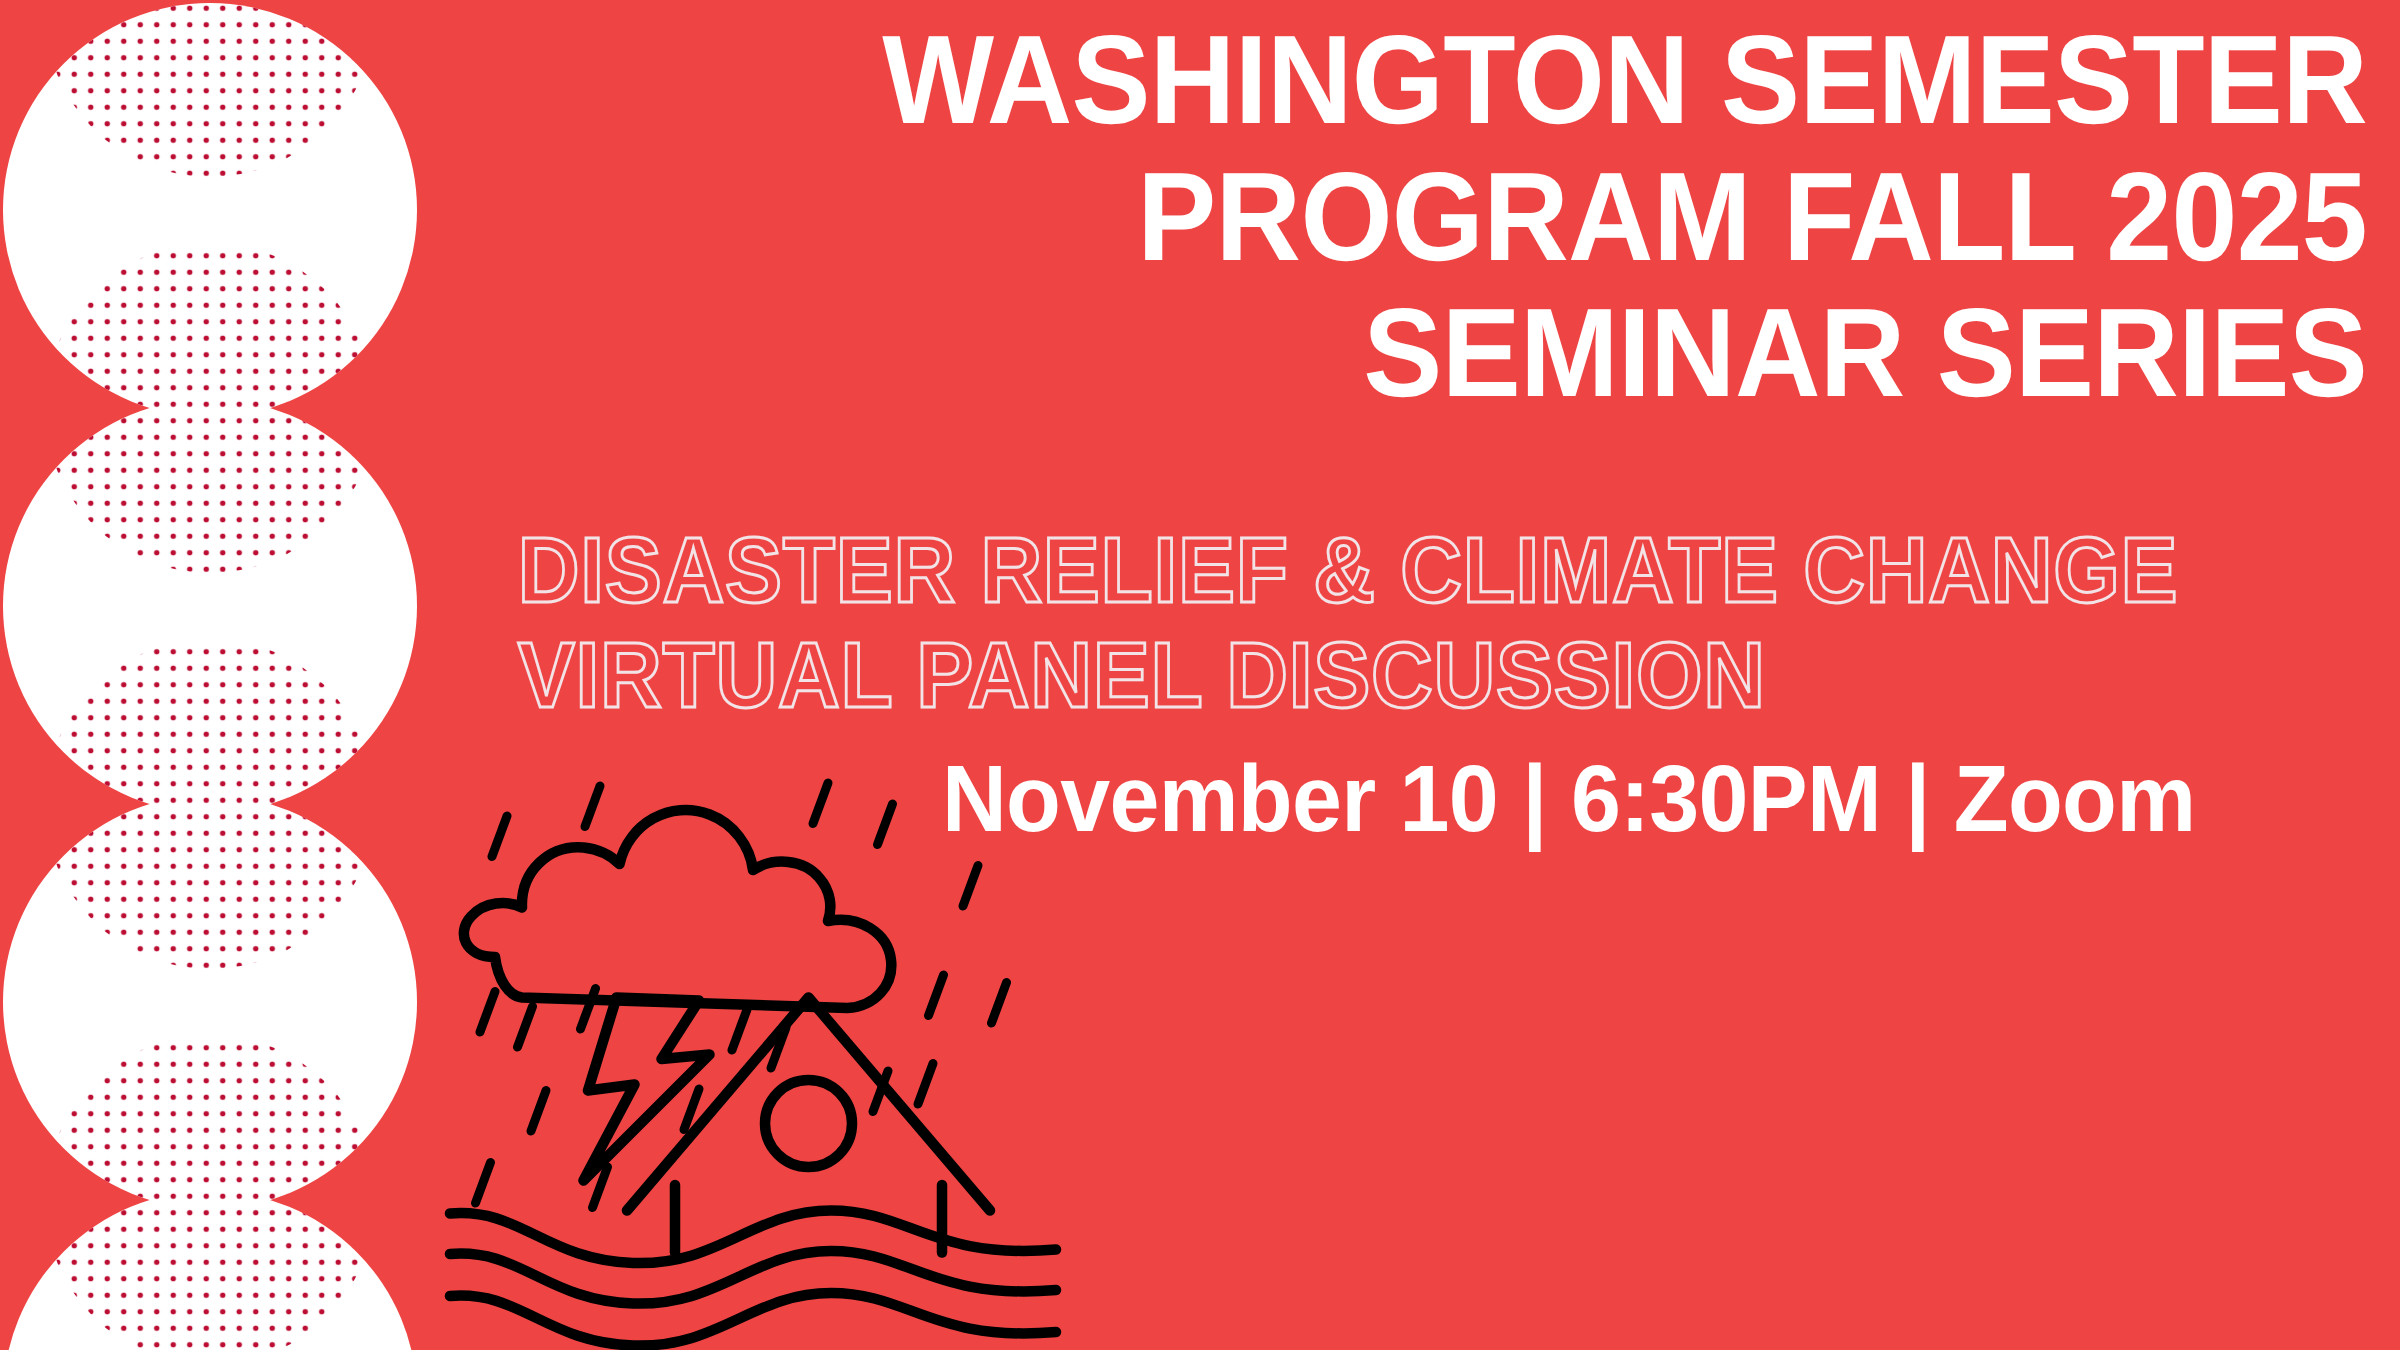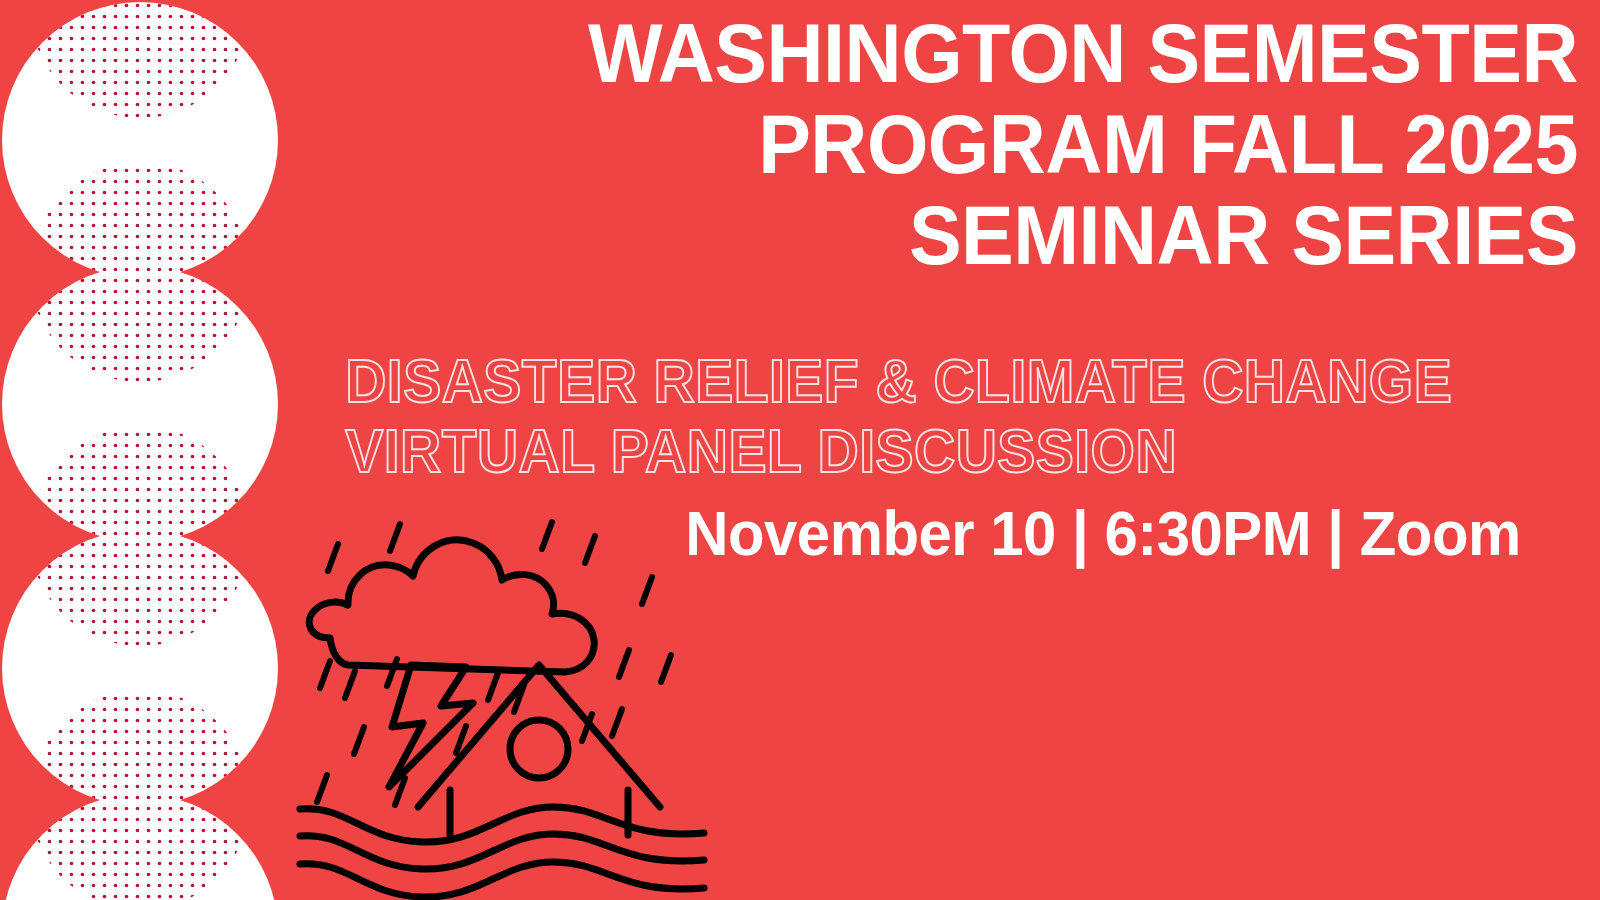--- a/index.html
+++ b/index.html
@@ -75,21 +75,21 @@
     -webkit-text-stroke: 2px #f2e3e7;
     transform: scaleX(0.92);
     transform-origin: right center;
   }
 
   #datetime-block {
     position: absolute;
     right: 22px;
     top: 498px;
     width: 1000px;
-    text-align: center;
+    text-align: left;
   }
   #datetime-text {
     display: block;
     color: #ffffff;
     font-family: "Liberation Sans Narrow", "Liberation Sans", sans-serif;
     font-weight: 700;
     font-size: 63px;
     line-height: 70px;
     letter-spacing: -0.5px;
     white-space: nowrap;

